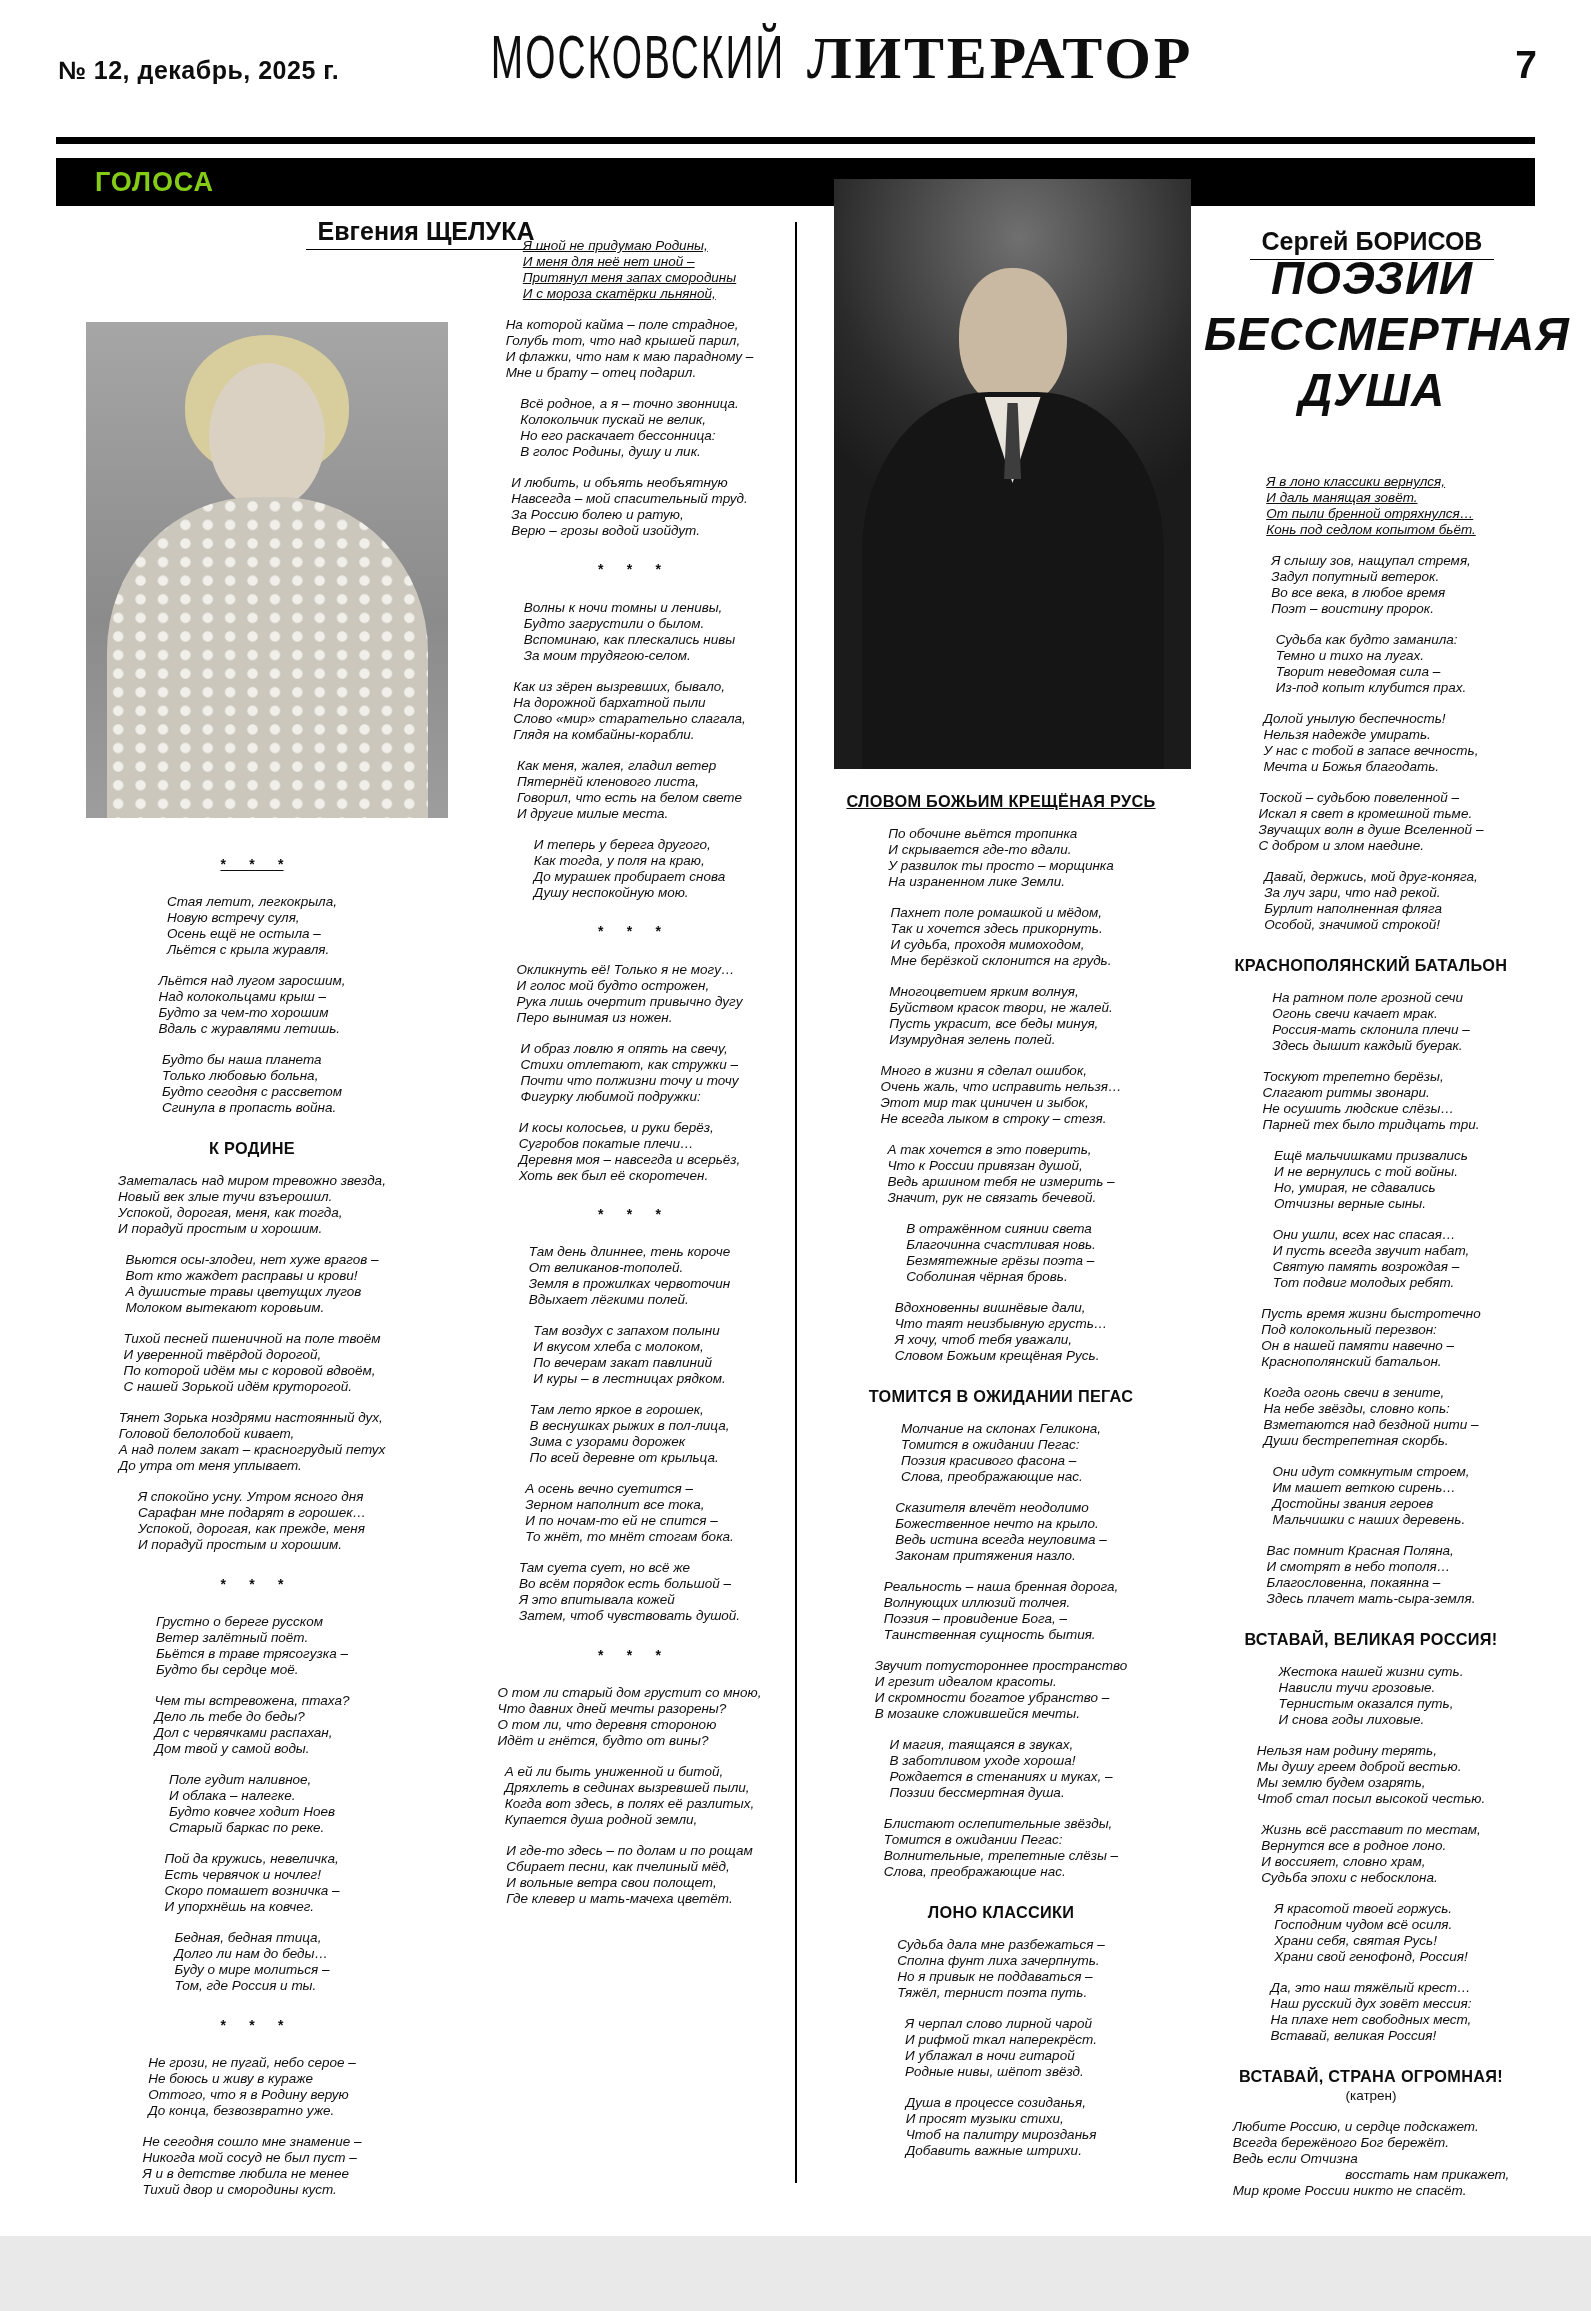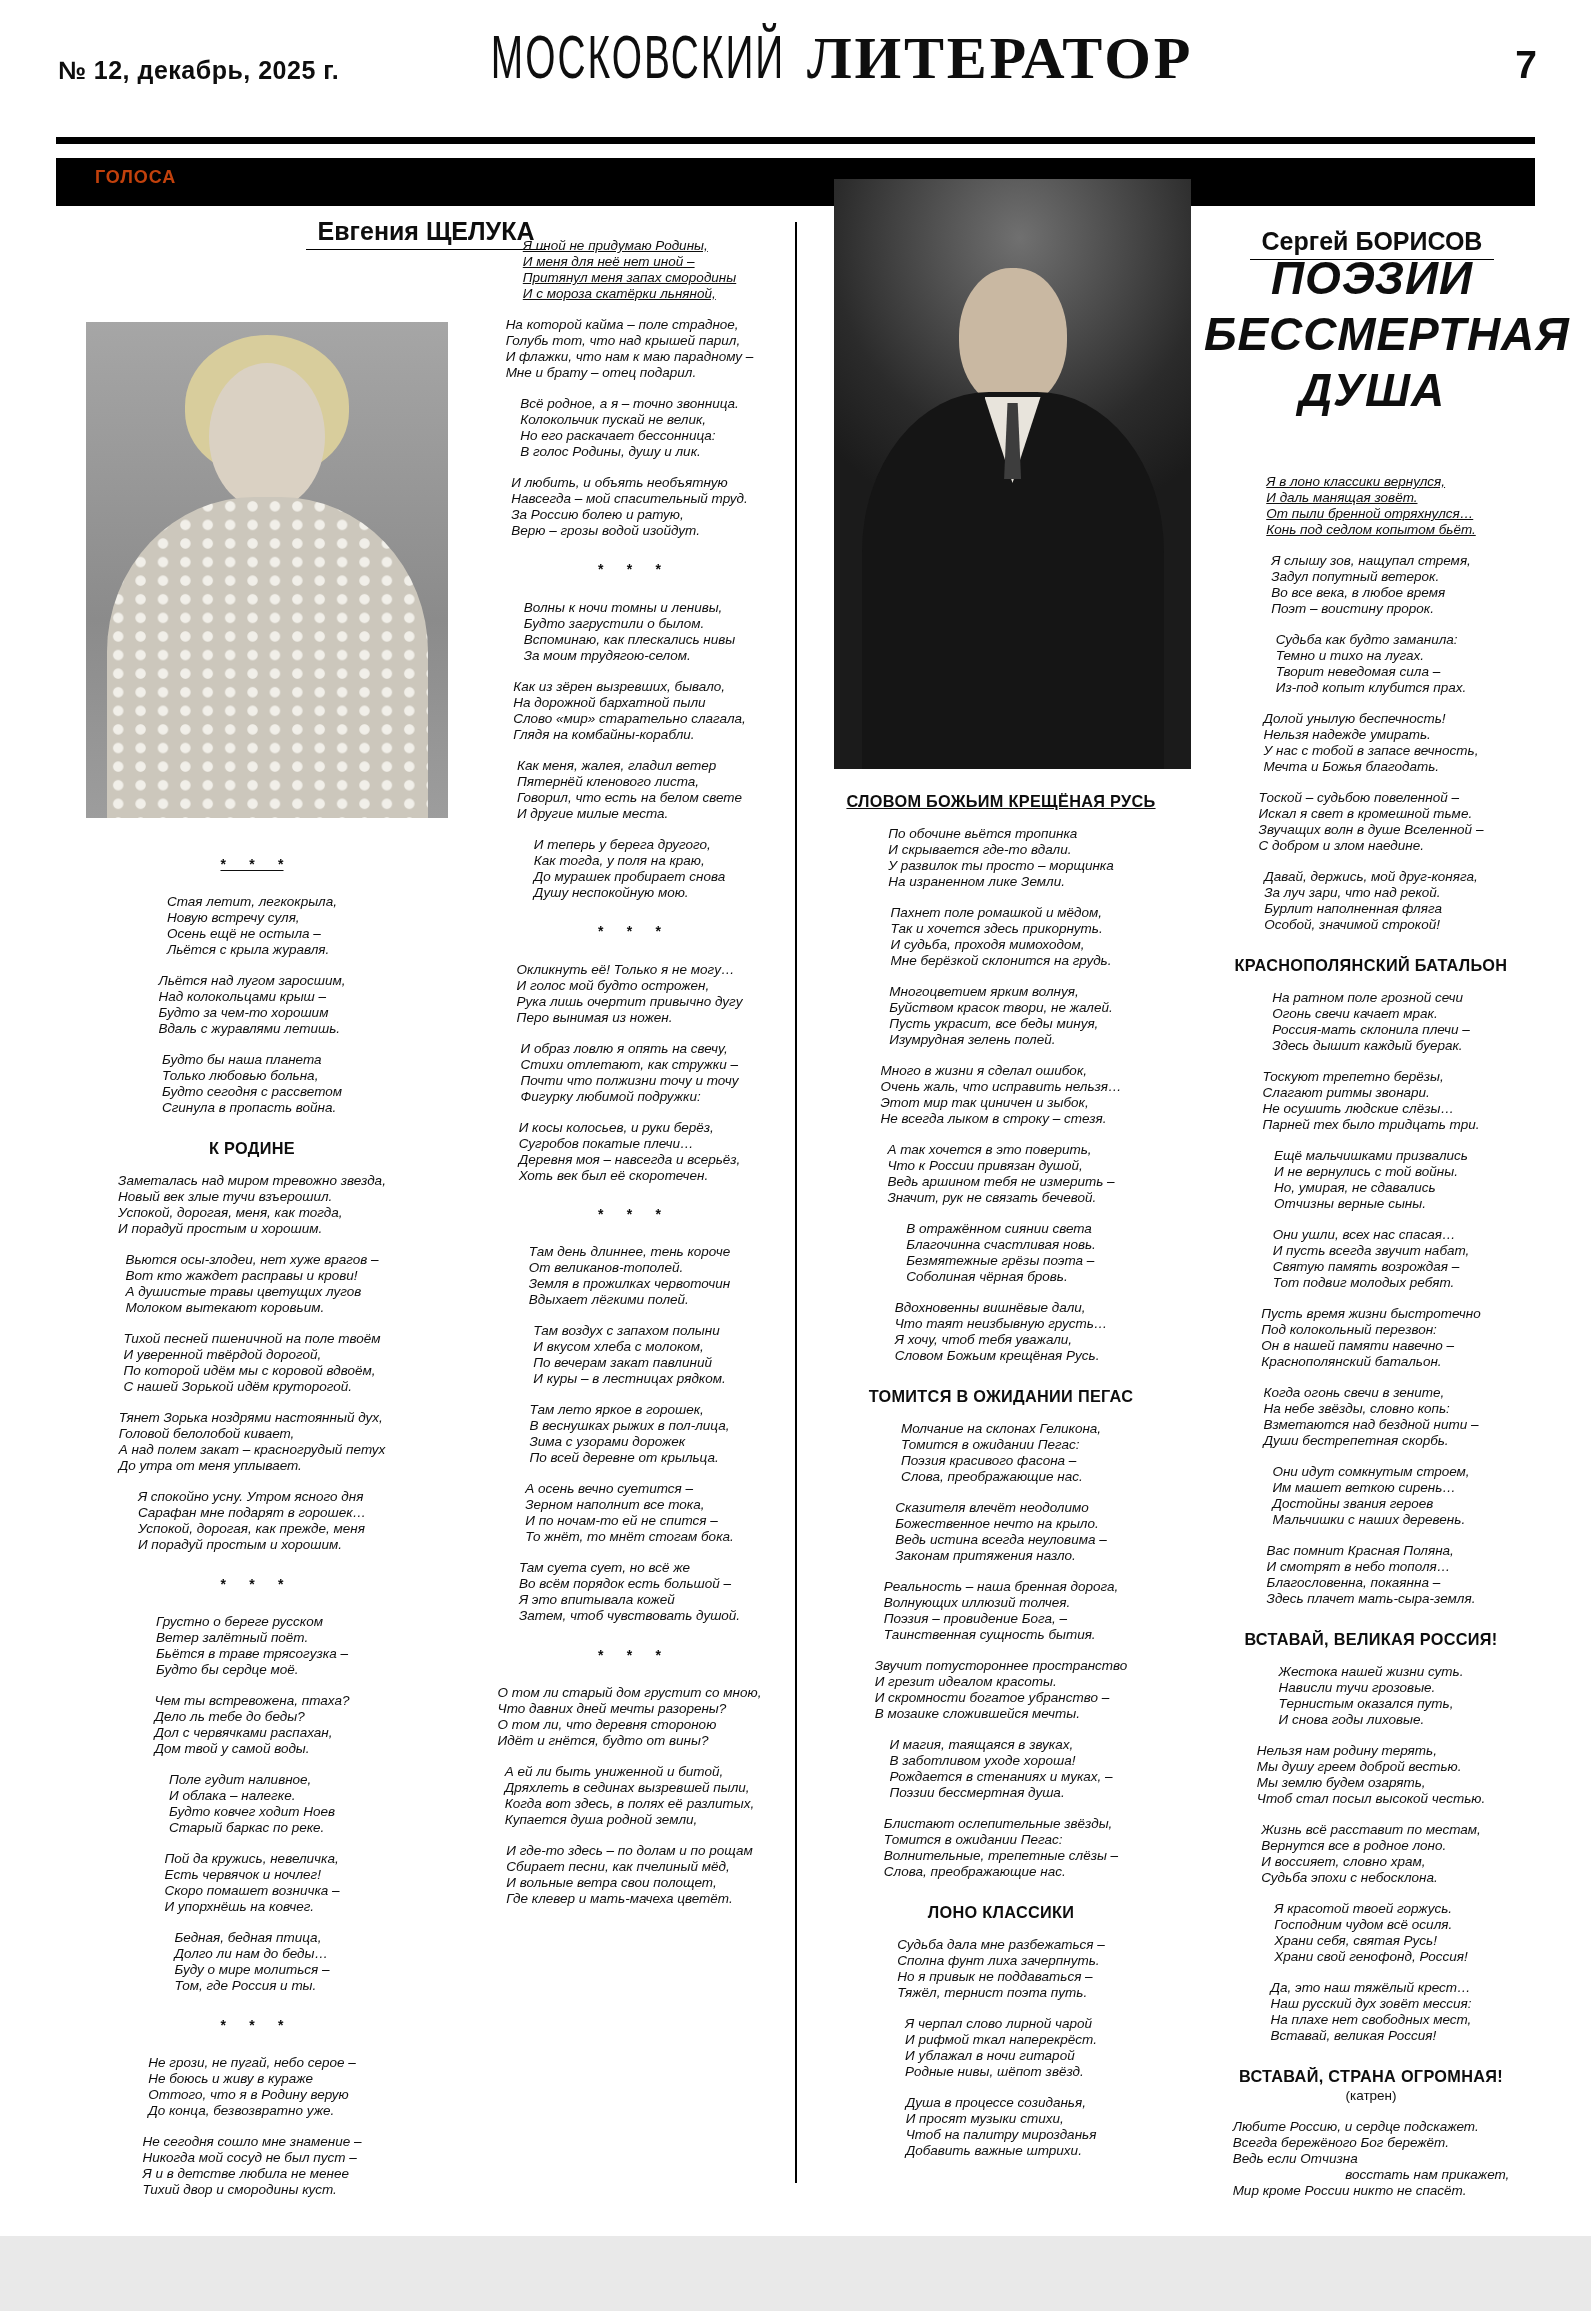--- a/index.html
+++ b/index.html
@@ -7,21 +7,21 @@
         font-family:"Liberation Sans",sans-serif;overflow:hidden;margin:0 auto;}
   
   .issue{position:absolute;left:58px;top:56px;font-size:25px;font-weight:bold;letter-spacing:0.5px;}
   .masthead{position:absolute;top:24px;left:12px;width:100%;text-align:center;white-space:nowrap;}
   .m1{display:inline-block;font-weight:400;font-size:54px;transform:scale(.72,1.12);
       transform-origin:60% 80%;letter-spacing:2.8px;}
   .m2{font-family:"Liberation Serif",serif;font-weight:bold;font-size:60px;letter-spacing:2.8px;margin-left:-24px;}
   .pagenum{position:absolute;right:54px;top:43px;font-size:39px;font-weight:bold;}
   .toprule{position:absolute;left:56px;right:56px;top:137px;height:6.5px;background:#000;}
   .band{position:absolute;left:56px;right:56px;top:158px;height:48px;background:#000;}
-  .band span{position:absolute;left:39px;top:9.3px;color:#c2410c;font-size:18px;font-weight:bold;letter-spacing:0.9px;}
+  .band span{position:absolute;left:39px;top:9.3px;color:#84cc16;font-size:27px;font-weight:bold;letter-spacing:0.9px;}
   
   .author{position:absolute;font-size:25px;font-weight:bold;text-align:center;}
   .author span{display:inline-block;border-bottom:1.9px solid #000;padding:0 11.2px 2.8px;}
   .author-left{left:56px;top:217px;width:740px;}
   .author-right{left:1204px;top:227px;width:336px;}
   .title-left{position:absolute;left:60px;top:248px;width:738px;font-weight:bold;font-style:italic;
               font-size:47px;line-height:56px;letter-spacing:3.7px;}
   .tl1{text-align:center;}
   .tl2{text-align:right;padding-right:3.7px;}
   .title-right{position:absolute;left:1204px;top:250px;width:336px;text-align:center;font-weight:bold;

